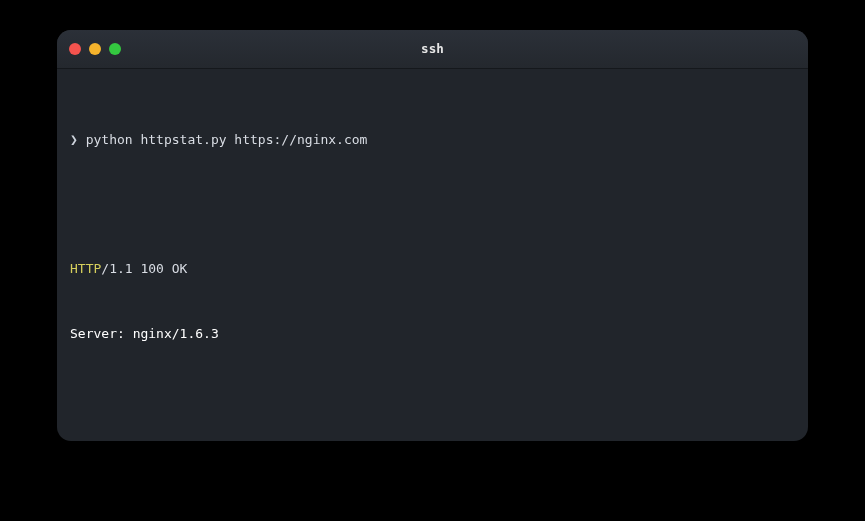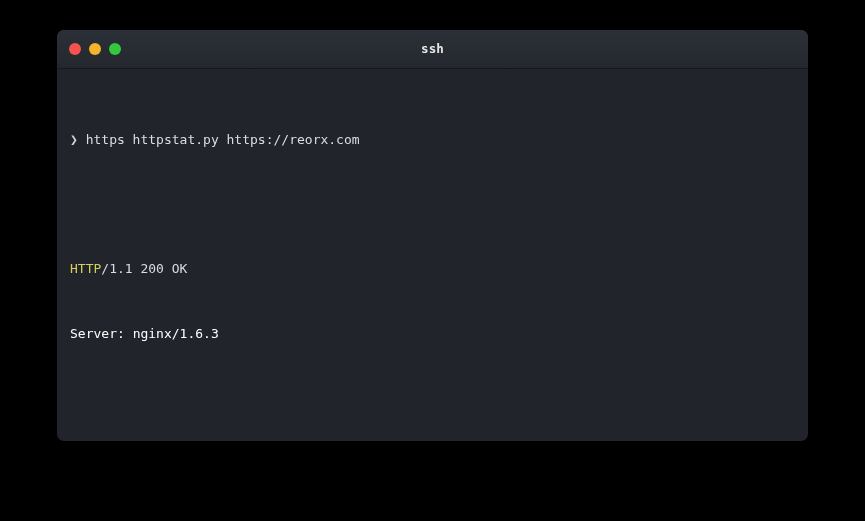--- a/index.html
+++ b/index.html
@@ -16,21 +16,21 @@
   }
 
   
   .terminal-window {
     position: absolute;
     left: 57px;
     top: 30px;
     width: 751px;
     height: 411px;
     background: #21252b;
-    border-radius: 7px;
+    border-radius: 14px;
     box-shadow: 0 6px 22px rgba(0,0,0,0.75);
     overflow: hidden;
   }
 
   .titlebar {
     position: relative;
     height: 38px;
     background: #2a2e35;
     background: linear-gradient(#2b3038, #24282e);
     border-bottom: 1px solid #15181c;
@@ -95,25 +95,25 @@
     <div class="traffic-lights">
       <span class="light light-close" style="background: rgb(244, 83, 78);"></span>
       <span class="light light-minimize" style="background: rgb(245, 179, 44);"></span>
       <span class="light light-zoom" style="background: rgb(52, 200, 64);"></span>
     </div>
     <div class="window-title">ssh</div>
   </div>
 
   <div class="term-body">
 
-    <div class="line"><span class="c-prompt">❯ </span><span class="c-white">https httpstat.py https://reorx.com</span></div>
+    <div class="line"><span class="c-prompt">❯ </span><span class="c-white">python httpstat.py https://nginx.com</span></div>
 
     <div class="blank"></div>
 
-    <div class="line"><span class="c-yellow">HTTP</span><span class="c-white">/1.1 200 OK</span></div>
+    <div class="line"><span class="c-yellow">HTTP</span><span class="c-white">/1.1 100 OK</span></div>
 
     <div class="line"><span class="c-grey">Server:</span><span class="c-white"> </span><span class="c-cyan">nginx/1.6.3</span></div>
 
 
     
 
     
 
     
 

